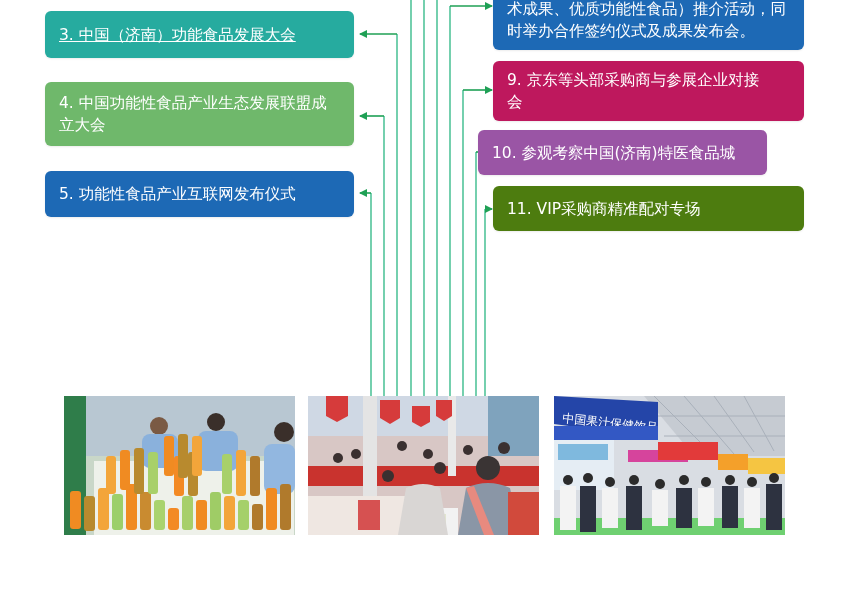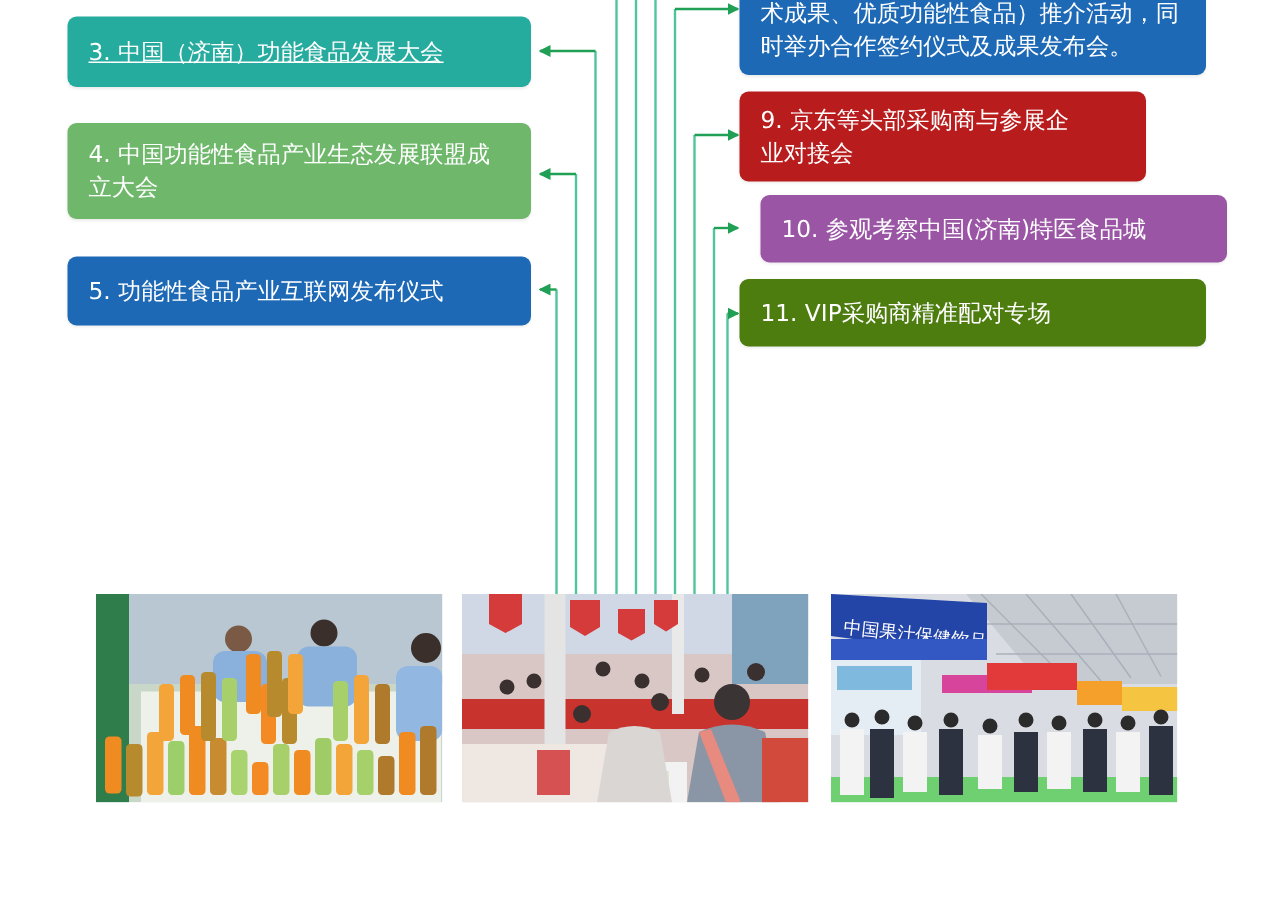--- a/index.html
+++ b/index.html
@@ -54,24 +54,24 @@
 <div class="box" style="left:45px; top:82px; width:309px; height:64px; background:#6fb86b; ">
   <span>4. 中国功能性食品产业生态发展联盟成立大会</span>
 </div>
 <div class="box" style="left:45px; top:171px; width:309px; height:46px; background:#1d69b5;">
   <span>5. 功能性食品产业互联网发布仪式</span>
 </div>
 
 <div class="box" style="left:493px; top:-14px; width:311px; height:64px; background:#1d69b5; padding:0 10px 0 14px; align-items:flex-end; padding-bottom:8px;">
   <span>术成果、优质功能性食品）推介活动，同时举办合作签约仪式及成果发布会。</span>
 </div>
-<div class="box" style="left:493px; top:61px; width:271px; height:60px; background:#b91c1c; padding-right:40px;">
+<div class="box" style="left:493px; top:61px; width:311px; height:60px; background:#be185d; padding-right:40px;">
   <span>9. 京东等头部采购商与参展企业对接会</span>
 </div>
-<div class="box" style="left:507px; top:130px; width:311px; height:45px; background:#9a55a5;">
+<div class="box" style="left:478px; top:130px; width:289px; height:45px; background:#9a55a5;">
   <span>10. 参观考察中国(济南)特医食品城</span>
 </div>
 <div class="box" style="left:493px; top:186px; width:311px; height:45px; background:#4d7c0f;">
   <span>11. VIP采购商精准配对专场</span>
 </div>
 
 <div class="photo" style="left:64px; width:231px;">
   <svg width="231" height="139" viewBox="0 0 231 139">
     <rect width="231" height="139" fill="#c9d7c8"></rect>
     <rect x="0" y="0" width="231" height="60" fill="#b8c7d2"></rect>

